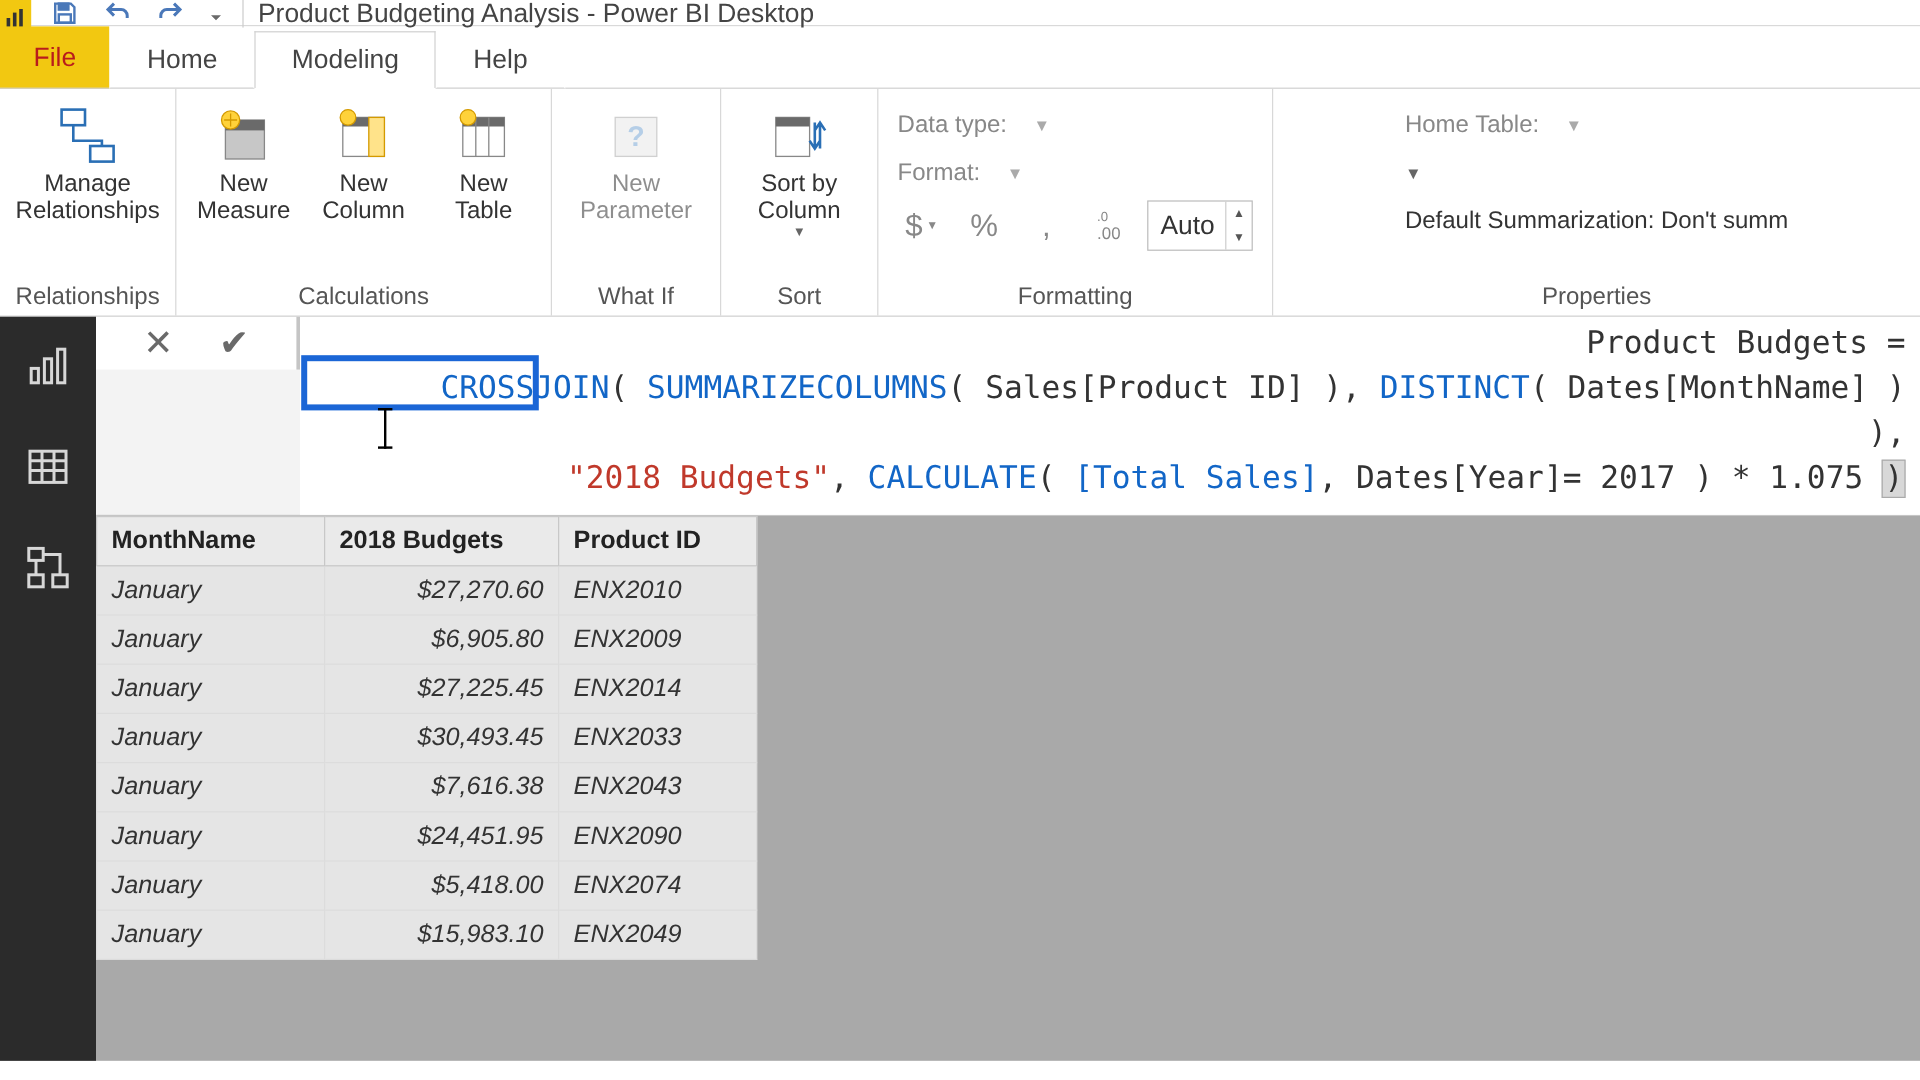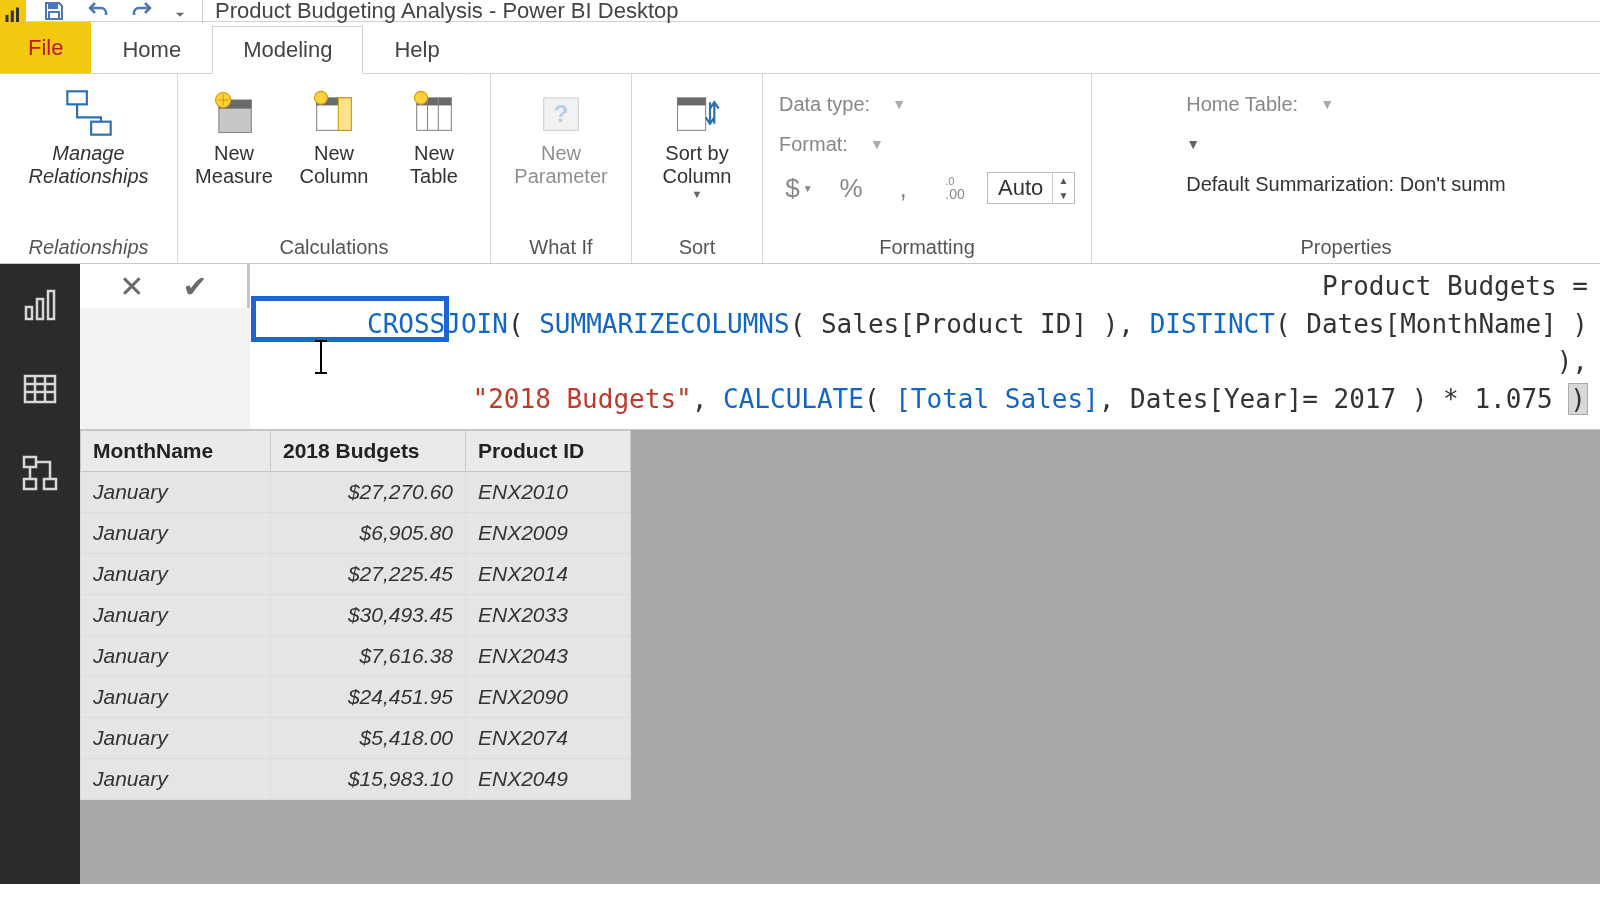--- a/index.html
+++ b/index.html
@@ -159,21 +159,21 @@
     height: 40px;
     border: 1px solid transparent;
     display: flex;
     align-items: center;
     justify-content: center;
     font-size: 26px;
     color: #888;
   }
   .fmt-spin {
     border: 1px solid #bbb;
-    height: 32px;
+    height: 42px;
     display: flex;
     align-items: center;
     background: #fff;
   }
   .fmt-spin .v {
     width: 64px;
     text-align: left;
     padding-left: 10px;
     font-size: 22px;
     color: #333;
@@ -361,21 +361,21 @@
 <div class="ribbon-tabs">
   <div class="file-tab">File</div>
   <div class="rtab">Home</div>
   <div class="rtab active">Modeling</div>
   <div class="rtab">Help</div>
   <div style="flex:1;border-bottom:1px solid #d0d0d0;"></div>
 </div>
 
 <div class="ribbon">
 
-  <div class="rgroup" style="width:178px;font-style:italic;">
+  <div class="rgroup" style="width:147px;">
     <div class="rgroup-body">
       <div class="rbtn" style="width:150px;">
         <div class="ricon">
           <svg viewBox="0 0 48 48">
               <rect x="4" y="4" width="18" height="12" fill="#fff" stroke="#2a6fb5" stroke-width="2"></rect>
               <rect x="26" y="32" width="18" height="12" fill="#fff" stroke="#2a6fb5" stroke-width="2"></rect>
               <path d="M13 16v12h22v4" stroke="#2a6fb5" stroke-width="2" fill="none"></path>
             </svg>
         </div>
         <div class="rlbl">Manage

